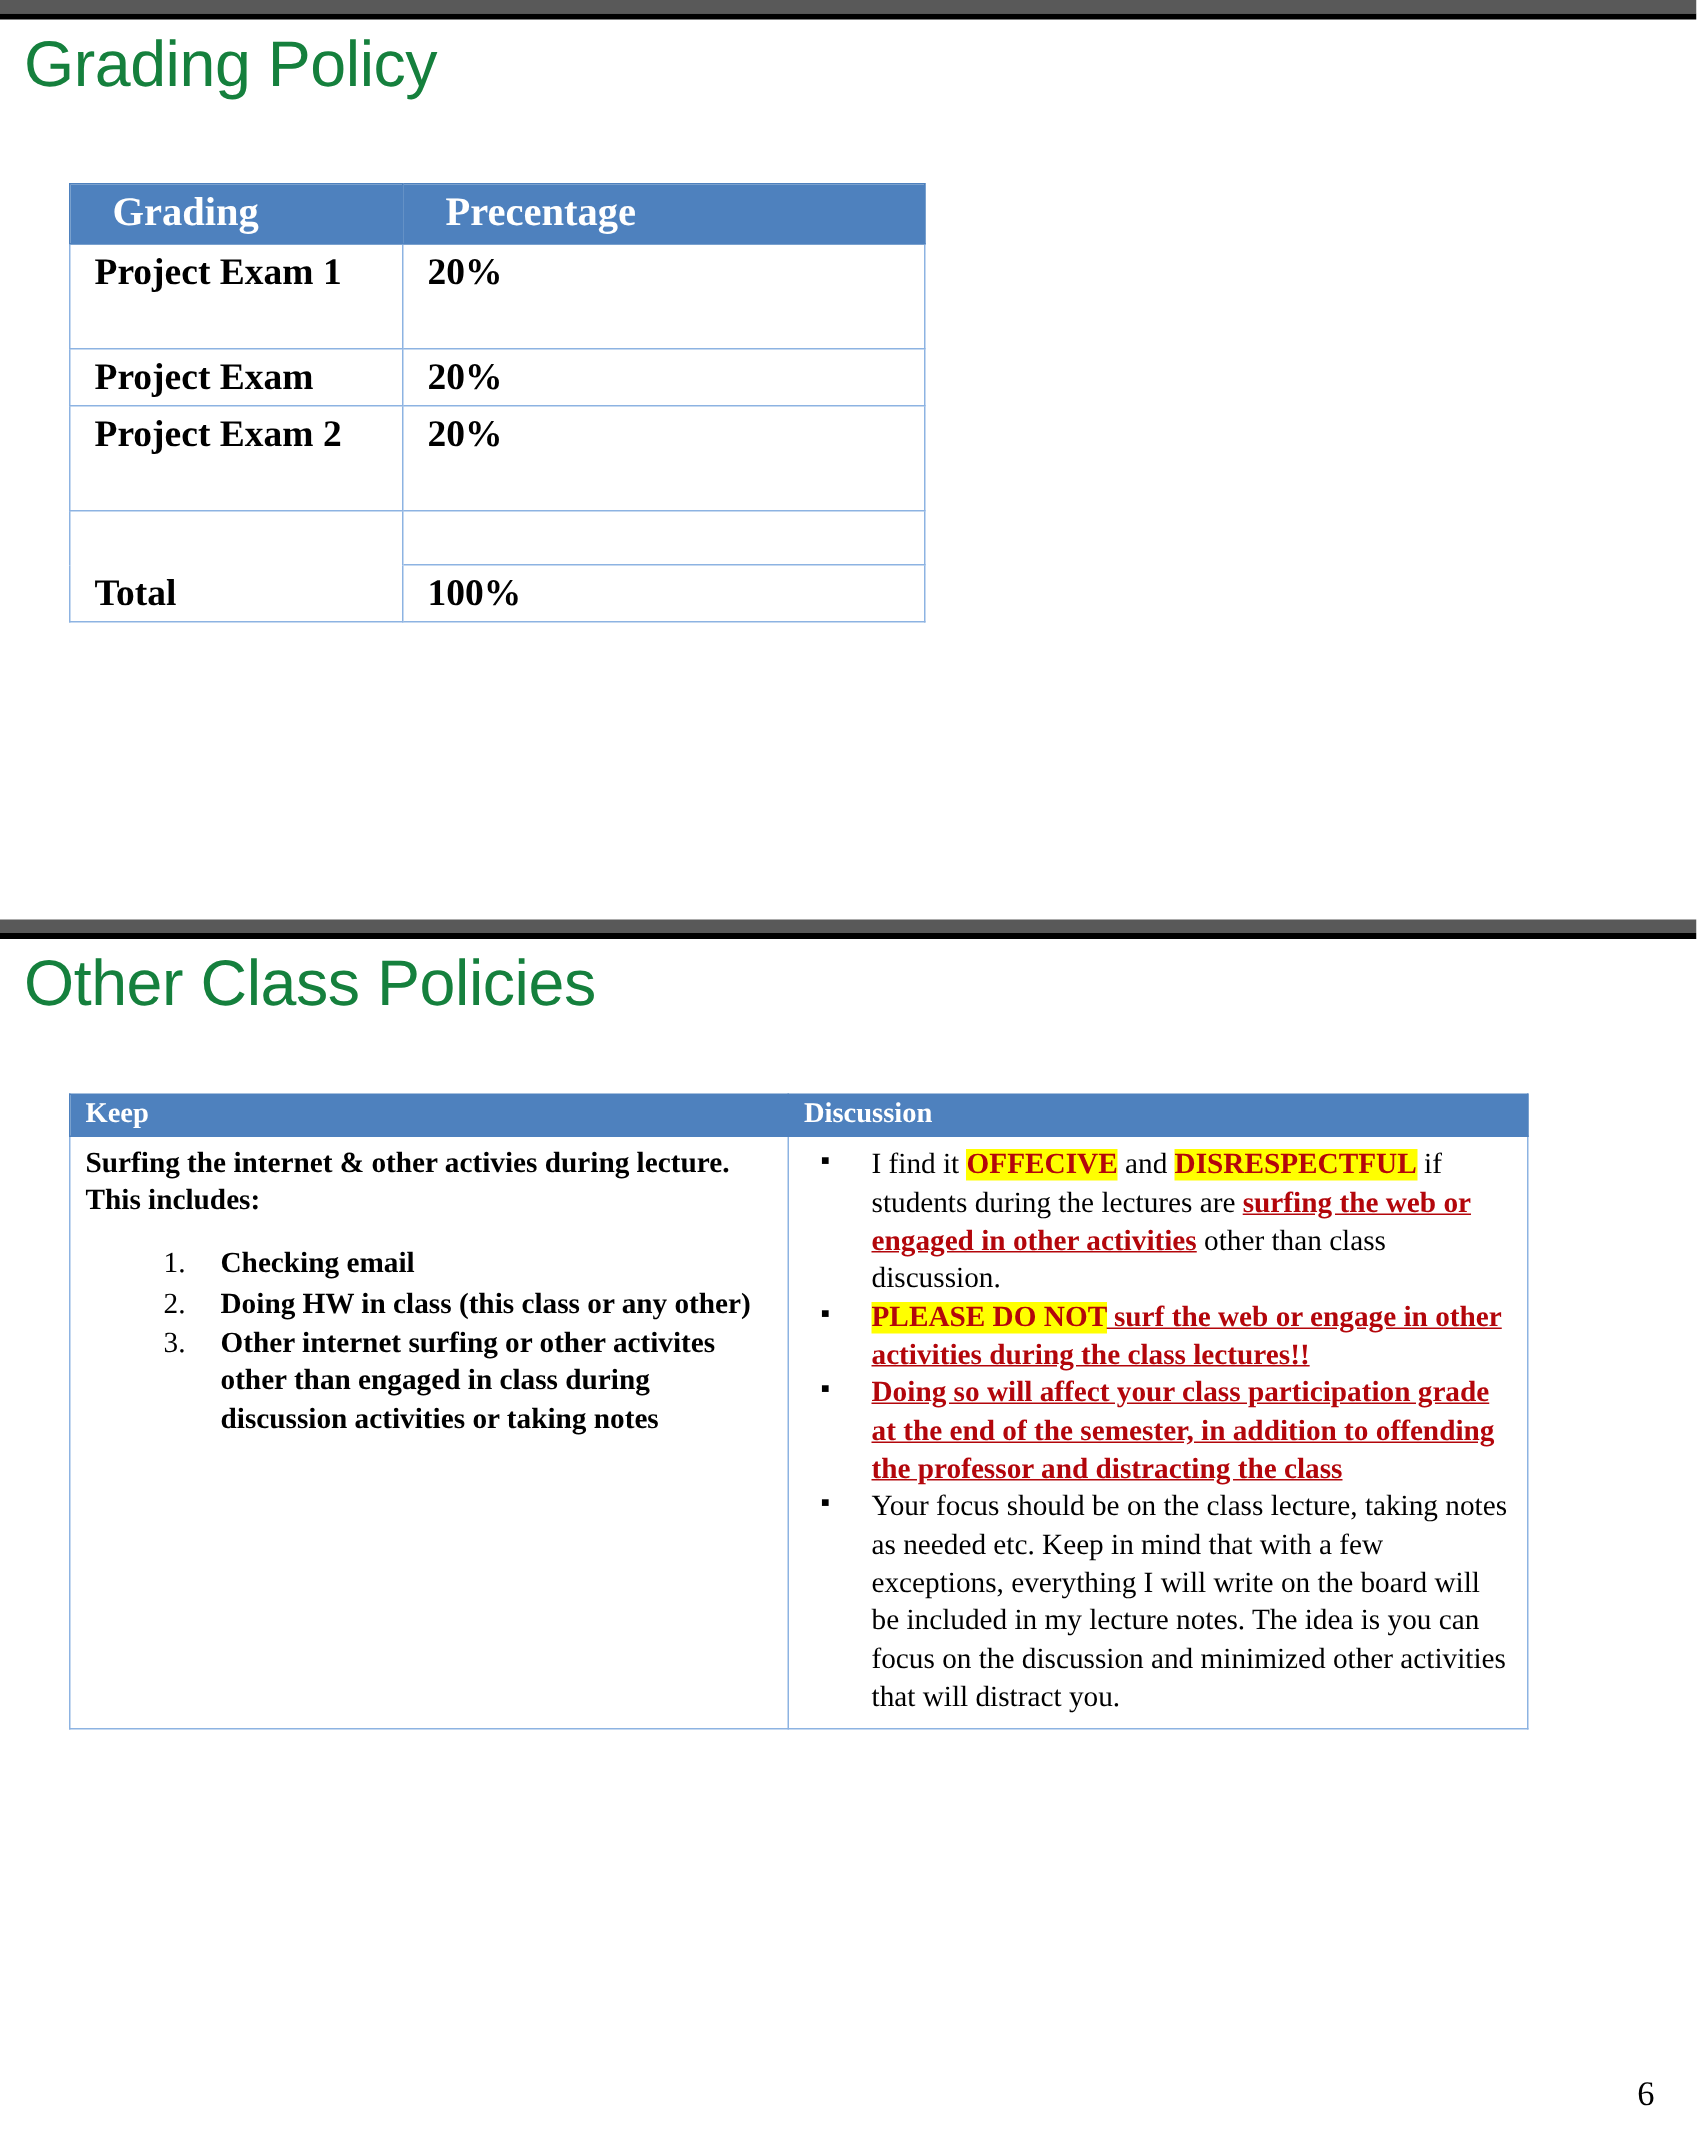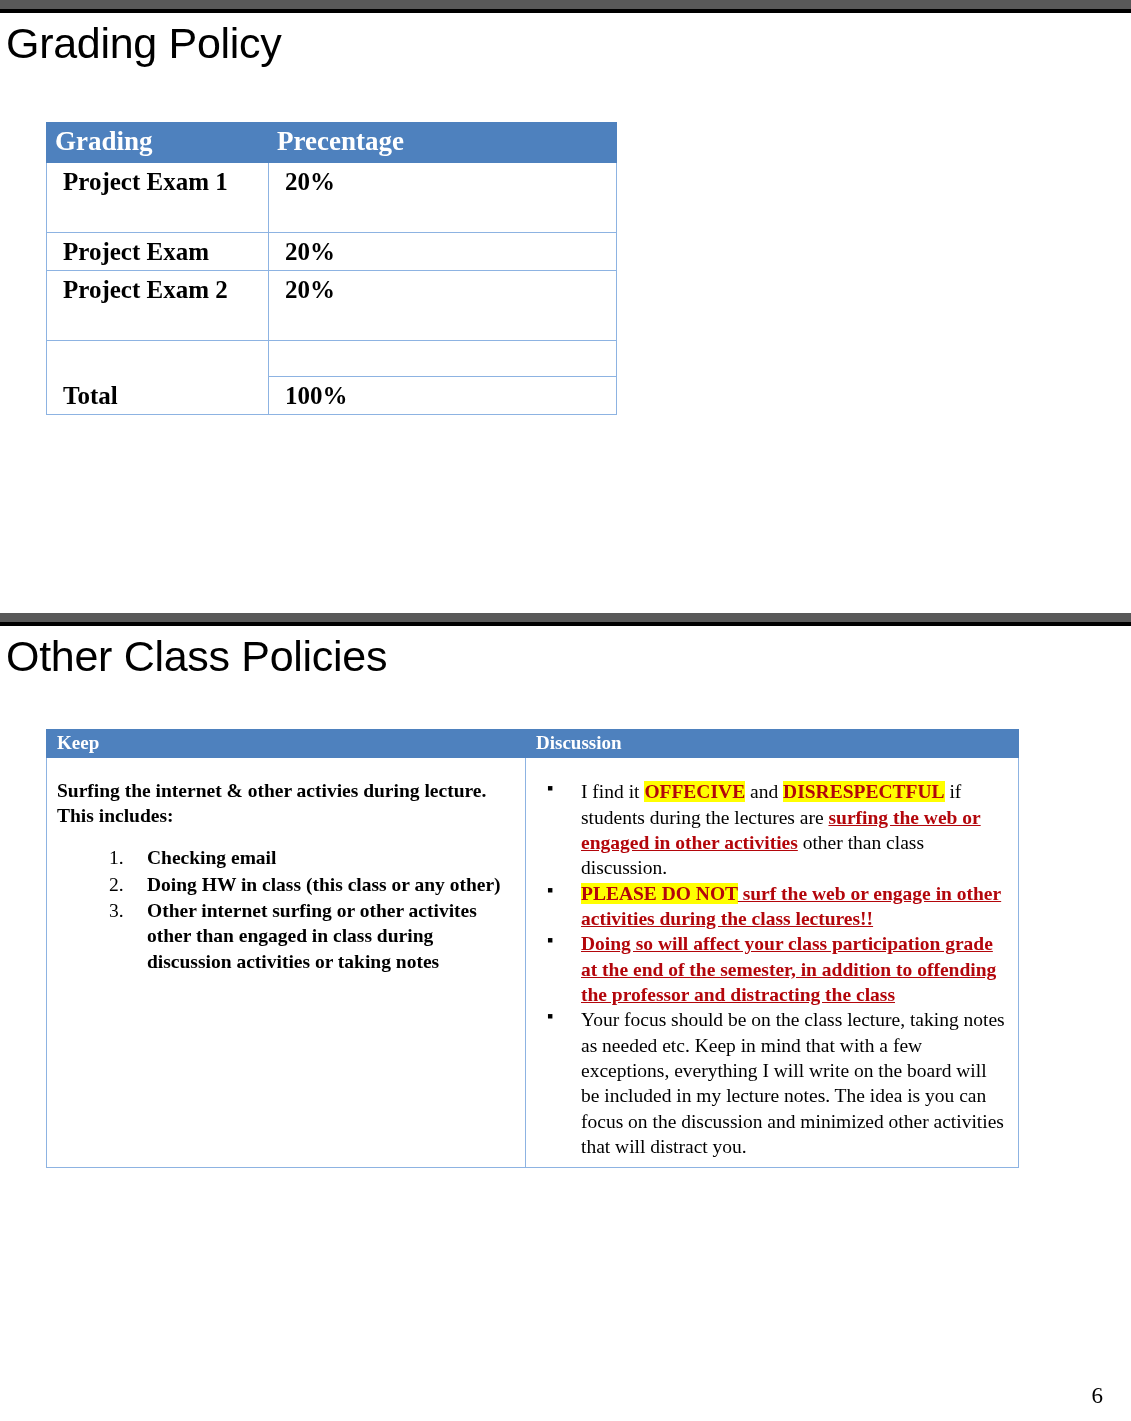--- a/index.html
+++ b/index.html
@@ -27,24 +27,24 @@
     height: 4px;
     background: #000000;
     width: 100%;
   }
 
   
   .section-heading {
     font-family: "Liberation Sans", "DejaVu Sans", sans-serif;
     font-size: 43px;
     font-weight: 400;
-    color: #000000;
+    color: #15803d;
     letter-spacing: -0.3px;
     line-height: 1.05;
-    padding: 8px 0 0 6px;
+    padding: 8px 0 0 16px;
     margin: 0;
     white-space: nowrap;
   }
 
   
   table {
     border-collapse: collapse;
     table-layout: fixed;
   }
   table td, table th {
@@ -56,21 +56,21 @@
     background: #4E81BE;
     color: #ffffff;
     font-weight: bold;
     border-color: #4E81BE;
     text-align: left;
   }
 
   
   .grading-wrap { padding: 56px 0 0 46px; }
   table.grading { width: 570px; }
-  table.grading .thead-cell { font-size: 27px; padding: 3px 8px 5px 8px; }
+  table.grading .thead-cell { font-size: 27px; padding: 3px 8px 5px 28px; }
   table.grading td {
     font-size: 25px;
     font-weight: bold;
     color: #000;
     line-height: 1.16;
     padding: 4px 8px 4px 16px;
   }
   table.grading col.c1 { width: 222px; }
   table.grading col.c2 { width: 348px; }
   .no-top-border { border-top: none; }
@@ -80,21 +80,21 @@
   .policies-wrap { padding: 50px 0 0 46px; }
   table.policies { width: 972px; }
   table.policies col.p1 { width: 479px; }
   table.policies col.p2 { width: 493px; }
   table.policies .thead-cell {
     font-size: 19px;
     padding: 2px 8px 3px 10px;
     font-weight: bold;
   }
   table.policies td {
-    padding: 21px 9px 8px 10px;
+    padding: 6px 9px 8px 10px;
     font-size: 19.5px;
     line-height: 1.28;
   }
 
   .topic-title {
     font-weight: bold;
     font-size: 19.5px;
     line-height: 1.28;
     margin: 0 0 16px 0;
   }

